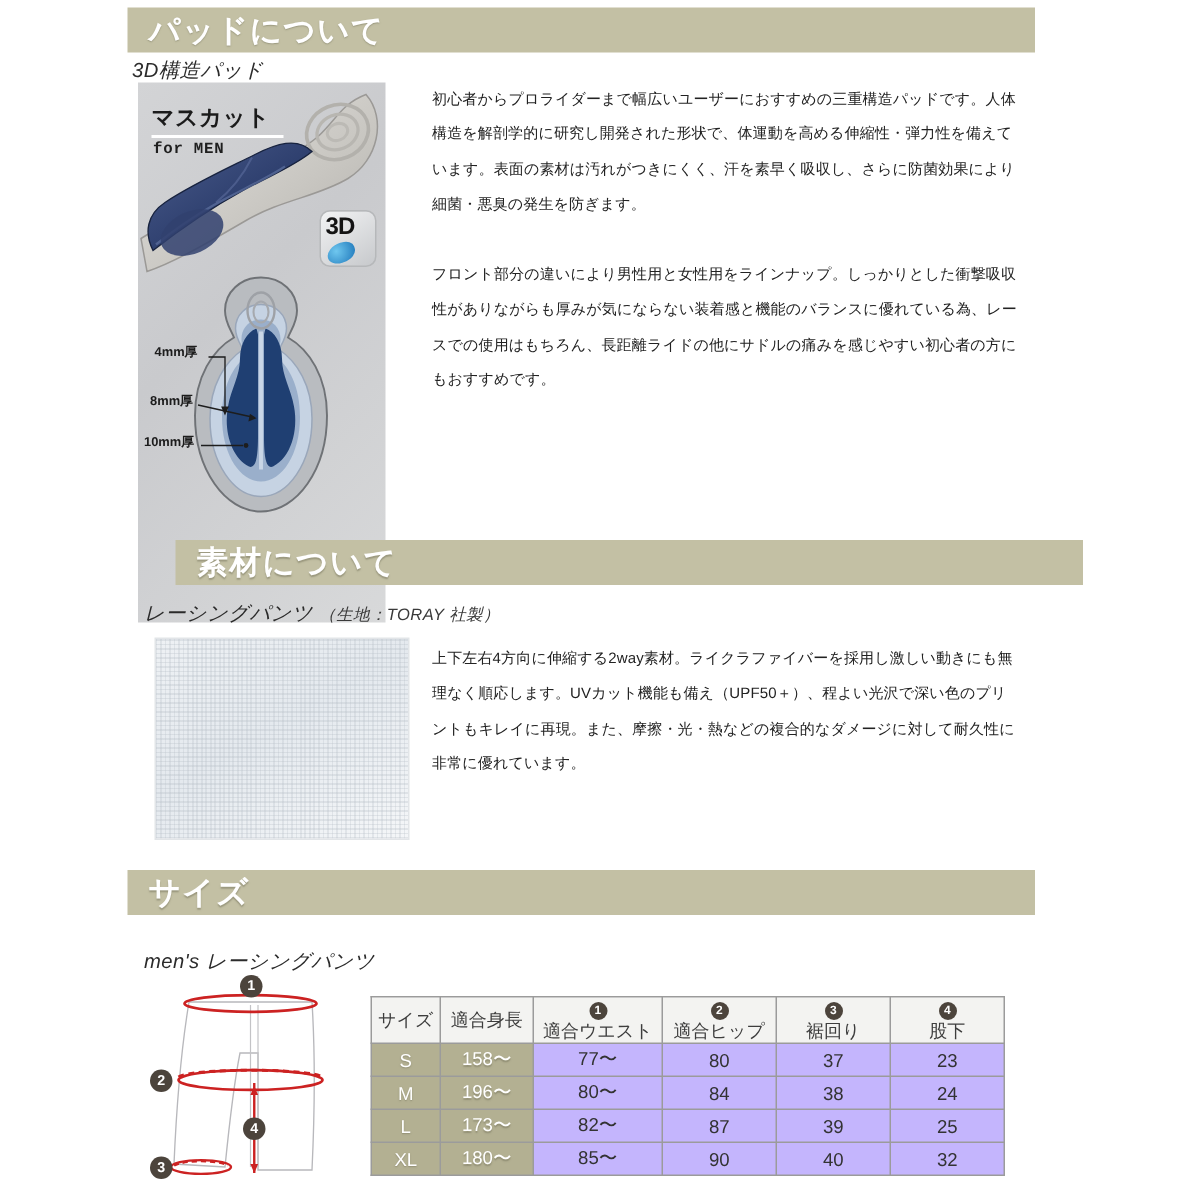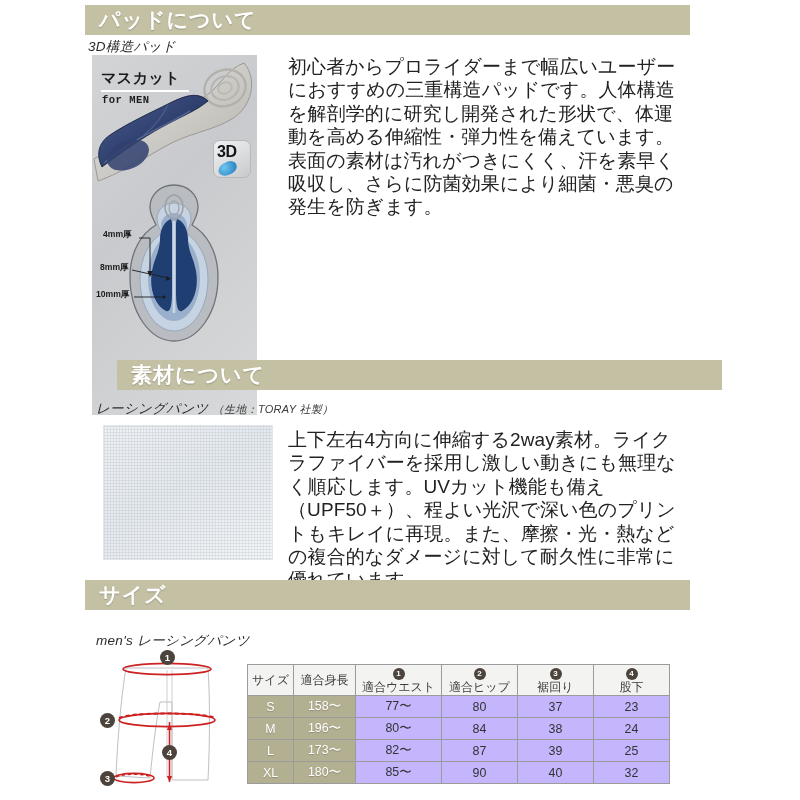--- a/index.html
+++ b/index.html
@@ -40,21 +40,21 @@
     font-style: italic;
   }
   .sublabel .paren {
     font-size: 11px;
     color: #3a3a3a;
   }
 
   
   .bodycopy {
     position: absolute;
-    font-size: 19px;
+    font-size: 10px;
     line-height: 23.4px;
     color: #222222;
     letter-spacing: 0.1px;
     width: 400px;
   }
   .bodycopy p { margin: 0; }
 
   
   .pad-panel {
     position: absolute;
@@ -250,20 +250,23 @@
     </svg>
 
     <div class="thick-label" style="left:11px; top:174px;">4mm厚</div>
     <div class="thick-label" style="left:8px; top:207px;">8mm厚</div>
     <div class="thick-label" style="left:4px; top:234px;">10mm厚</div>
   </div>
 
   <div class="bodycopy" style="left:288px; top:55px; width:392px;">
     <p>初心者からプロライダーまで幅広いユーザーにおすすめの三重構造パッドです。人体構造を解剖学的に研究し開発された形状で、体運動を高める伸縮性・弾力性を備えています。表面の素材は汚れがつきにくく、汗を素早く吸収し、さらに防菌効果により細菌・悪臭の発生を防ぎます。</p>
   </div>
+  <div class="bodycopy" style="left:288px; top:172px; width:392px;">
+    <p>フロント部分の違いにより男性用と女性用をラインナップ。しっかりとした衝撃吸収性がありながらも厚みが気にならない装着感と機能のバランスに優れている為、レースでの使用はもちろん、長距離ライドの他にサドルの痛みを感じやすい初心者の方にもおすすめです。</p>
+  </div>
 
   <div class="banner" style="top:360px;margin-left:32px;">
     <span class="banner-label">素材について</span>
   </div>
 
   <div class="sublabel" style="left:96px; top:400px;">
     <span>レーシングパンツ</span>
     <span class="paren">（生地：TORAY 社製）</span>
   </div>
 

